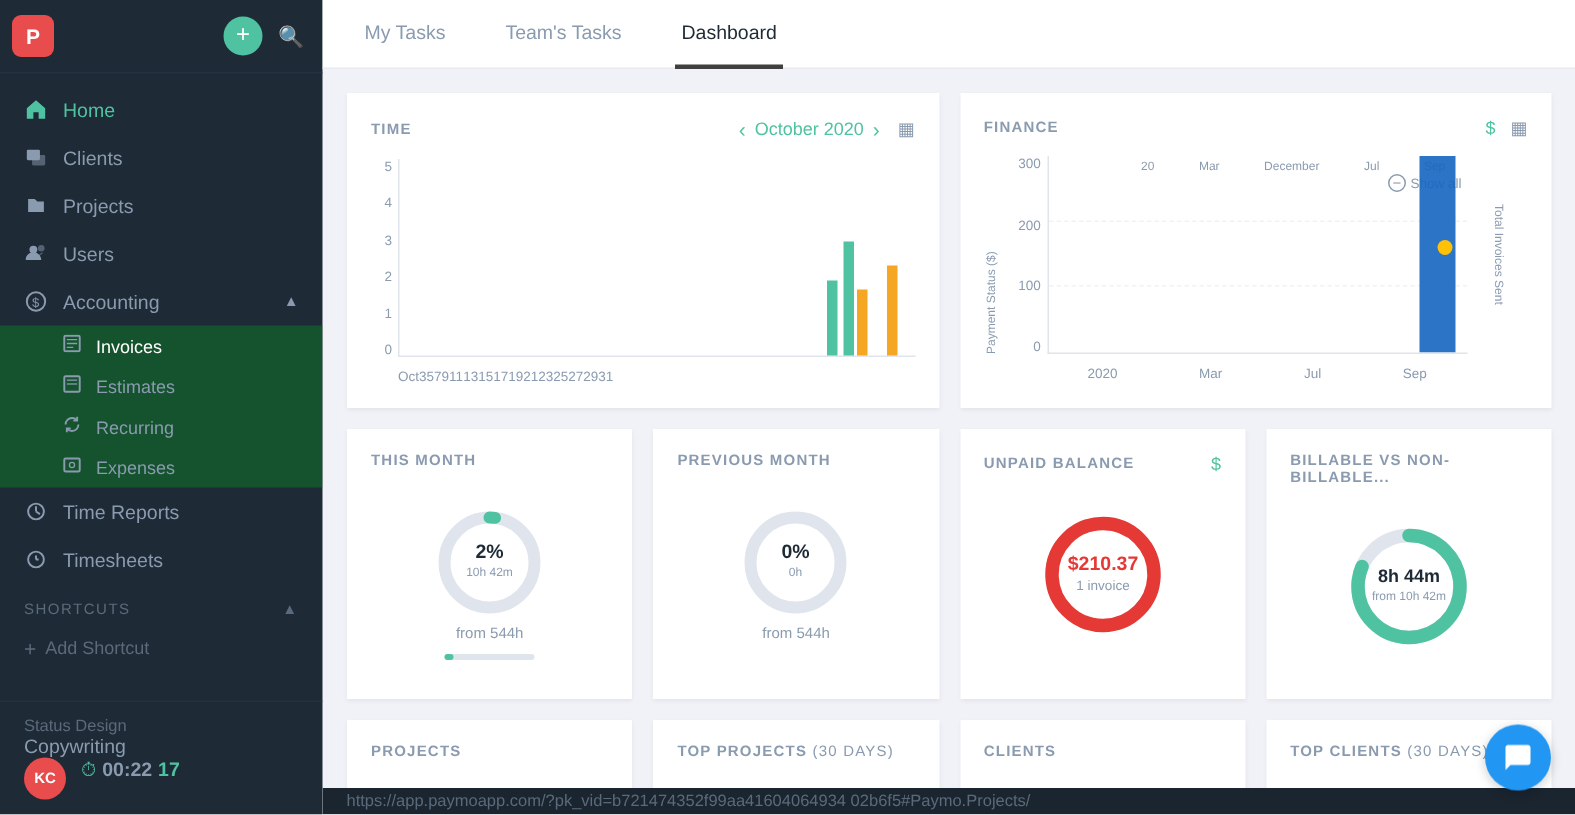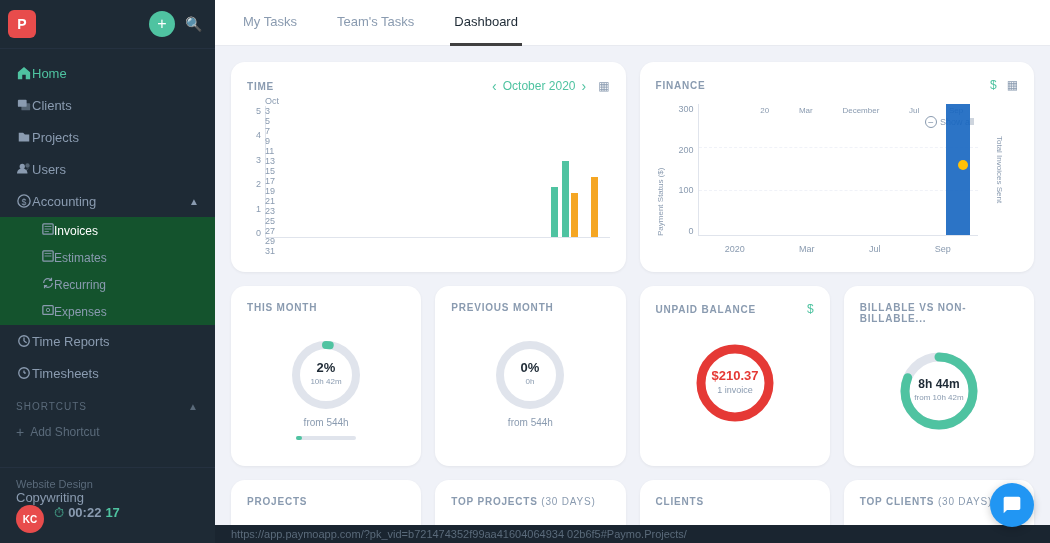--- a/index.html
+++ b/index.html
@@ -18,21 +18,21 @@
     }
     .logo-icon {
       width: 28px; height: 28px;
       background: #e84c4c;
       border-radius: 6px;
       display: flex; align-items: center; justify-content: center;
       color: white; font-weight: bold; font-size: 14px;
     }
     .sidebar-nav { flex: 1; overflow-y: auto; padding: 8px 0; }
     .nav-item {
-      display: flex; align-items: center; 
+      display: flex; align-items: center; gap: 10px;
       padding: 8px 16px;
       cursor: pointer; color: #8a9bb0;
       font-size: 13px;
       position: relative;
     }
     .nav-item.active { color: #4fc3a1; }
     .nav-item .nav-icon { width: 16px; height: 16px; flex-shrink: 0; display: flex; align-items: center; justify-content: center; }
     .nav-expand { margin-left: auto; font-size: 10px; }
 
     .sub-nav { background: #14532d; }
@@ -88,21 +88,21 @@
       cursor: pointer;
       border-bottom: 2px solid transparent;
     }
     .top-nav-item.active { color: #1e2a35; border-bottom: 8px solid #404040; font-weight: 500; }
 
     
     .dashboard { flex: 1; overflow-y: auto; padding: 16px; background: #f0f2f8; }
 
     .card {
       background: #fff;
-      border-radius: 14px;
+      border-radius: 0;
       padding: 16px;
       box-shadow: 0 1px 3px rgba(0,0,0,0.06);
     }
     .card-title {
       font-size: 10px;
       font-weight: 700;
       text-transform: uppercase;
       letter-spacing: 0.8px;
       color: #8a9bb0;
       margin-bottom: 12px;
@@ -295,21 +295,21 @@
       <span>SHORTCUTS</span>
       <span>▲</span>
     </div>
     <div class="add-shortcut">
       <span style="font-size:14px; color:#5a6a7a;">+</span>
       <span>Add Shortcut</span>
     </div>
   </div>
 
   <div class="sidebar-footer">
-    <div class="sidebar-project">Website Design</div>
+    <div class="sidebar-project">Status Design</div>
     <div class="sidebar-project-name">Copywriting</div>
     <div class="timer-row">
       <div class="avatar-circle">KC</div>
       <span style="color:#4fc3a1; font-size:13px;">⏱</span>
       <span style="color:#8a9bb0; font-size:13px; font-weight:600;">00:22</span>
       <span style="color:#4fc3a1; font-size:13px; font-weight:600;">17</span>
     </div>
   </div>
 </div>
 
@@ -351,21 +351,21 @@
               <div style="width:7px;height:50px;background:#4fc3a1;"></div>
             </div>
             <div style="position:absolute;bottom:0;right:32px;display:flex;gap:2px;align-items:flex-end;">
               <div style="width:7px;height:76px;background:#4fc3a1;"></div>
               <div style="width:7px;height:44px;background:#f5a623;"></div>
             </div>
             <div style="position:absolute;bottom:0;right:12px;display:flex;gap:2px;align-items:flex-end;">
               <div style="width:7px;height:60px;background:#f5a623;"></div>
             </div>
           </div>
-          <div style="position:absolute;bottom:0;left:18px;right:0;display:flex;justify-content:flex-start;font-size:9px;color:#8a9bb0;flex-direction:column;">
+          <div style="position:absolute;bottom:0;left:18px;right:0;display:flex;justify-content:flex-start;font-size:9px;color:#8a9bb0;">
             <span>Oct</span>
               <span>3</span>
               <span>5</span>
               <span>7</span>
               <span>9</span>
               <span>11</span>
               <span>13</span>
               <span>15</span>
               <span>17</span>
               <span>19</span>

